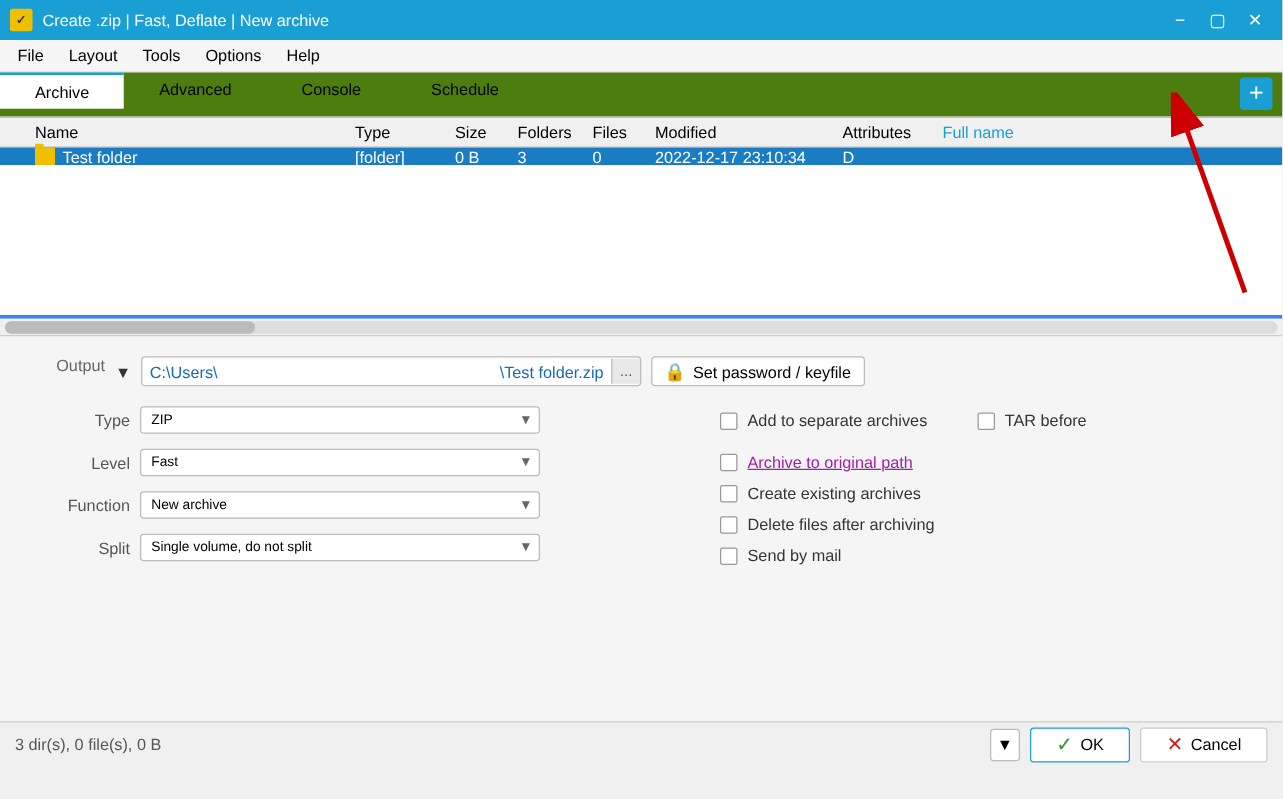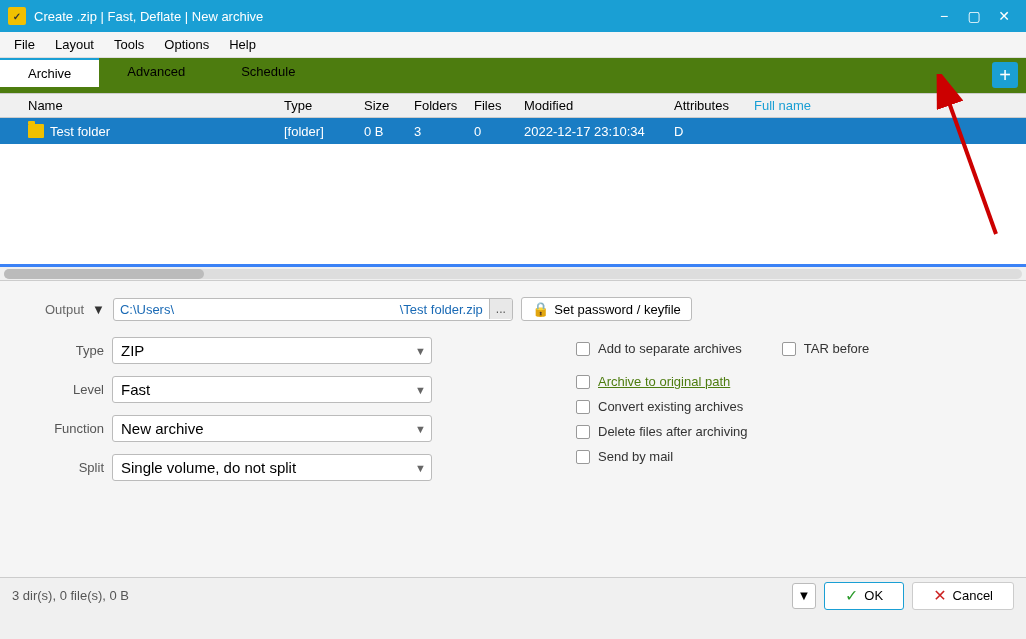--- a/index.html
+++ b/index.html
@@ -107,21 +107,21 @@
     .col-size { width: 50px; font-weight: 500; }
     .col-folders { width: 60px; font-weight: 500; }
     .col-files { width: 50px; font-weight: 500; }
     .col-modified { width: 150px; font-weight: 500; }
     .col-attributes { width: 80px; font-weight: 500; }
     .col-fullname { font-weight: 500; color: #1a9fd4; }
 
     .file-row {
       display: flex;
       align-items: center;
-      height: 26px;
+      height: 14px;
       padding: 0 4px;
       background: #1a7dc4;
       color: white;
     }
     .file-row .col-name {
       display: flex; align-items: center; gap: 6px;
     }
     .folder-icon {
       width: 16px; height: 14px;
       background: #f0c000;
@@ -183,21 +183,20 @@
       flex: 0 0 520px;
     }
 
     .form-right {
       flex: 1;
       padding-top: 4px;
     }
 
     .output-row {
       display: flex;
-      align-items: center;
       margin-bottom: 16px;
       gap: 8px;
     }
     .output-label {
       color: #666;
       width: 60px;
       text-align: right;
     }
     .output-dropdown {
       display: flex;
@@ -259,21 +258,21 @@
       flex: 1;
       position: relative;
       max-width: 320px;
     }
     .form-select {
       width: 100%;
       padding: 4px 28px 4px 8px;
       border: 1px solid #bbb;
       border-radius: 3px;
       background: white;
-      font-size: 15px;
+      font-size: 11px;
       appearance: none;
       cursor: pointer;
     }
     .select-arrow {
       position: absolute;
       right: 6px;
       top: 50%;
       transform: translateY(-50%);
       pointer-events: none;
       color: #666;
@@ -296,21 +295,21 @@
       align-items: center;
       justify-content: center;
       flex-shrink: 0;
       cursor: pointer;
     }
     .checkbox-label {
       font-size: 13px;
       color: #333;
       cursor: pointer;
     }
-    .checkbox-label.blue-link { color: #4d7c0f; text-decoration: underline; cursor: pointer; }
+    .checkbox-label.blue-link { color: #a21caf; text-decoration: underline; cursor: pointer; }
 
     
     .statusbar {
       height: 36px;
       background: #f0f0f0;
       border-top: 1px solid #ccc;
       display: flex;
       align-items: center;
       padding: 0 12px;
       justify-content: space-between;
@@ -394,20 +393,21 @@
     <span class="menubar-item">File</span>
     <span class="menubar-item">Layout</span>
     <span class="menubar-item">Tools</span>
     <span class="menubar-item">Options</span>
     <span class="menubar-item">Help</span>
   </div>
 
   <div class="tabbar" style="position:relative;">
     <button class="tab active">Archive</button>
     <button class="tab">Advanced</button>
+    <button class="tab">Console</button>
     <button class="tab">Schedule</button>
     <button class="tab-add-btn">+</button>
   </div>
 
   <div class="content-area">
 
     <div class="file-table-container">
       <div class="file-table-header">
         <div class="col-name">Name</div>
         <div class="col-type">Type</div>
@@ -532,21 +532,21 @@
             </div>
           </div>
 
           <div class="checkbox-row">
             <div class="checkbox-box"></div>
             <span class="checkbox-label blue-link">Archive to original path</span>
           </div>
 
           <div class="checkbox-row">
             <div class="checkbox-box"></div>
-            <span class="checkbox-label">Convert existing archives</span>
+            <span class="checkbox-label">Create existing archives</span>
           </div>
 
           <div class="checkbox-row">
             <div class="checkbox-box"></div>
             <span class="checkbox-label">Delete files after archiving</span>
           </div>
 
           <div class="checkbox-row">
             <div class="checkbox-box"></div>
             <span class="checkbox-label">Send by mail</span>

